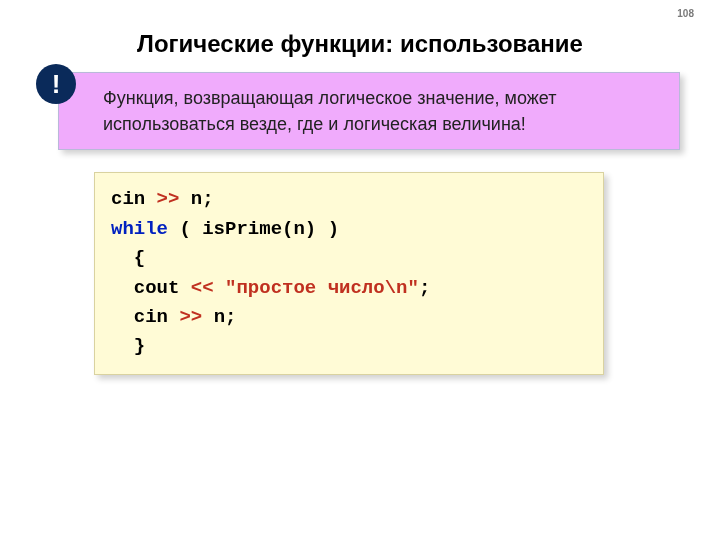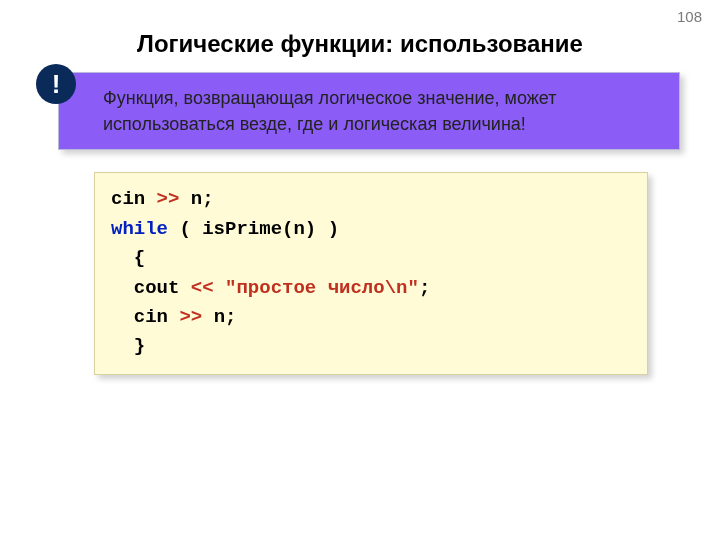--- a/index.html
+++ b/index.html
@@ -9,39 +9,39 @@
     height: 540px;
     background: #fff;
     font-family: Arial, Helvetica, sans-serif;
     color: #000;
     position: relative;
     padding: 16px 24px;
   }
   .pagenum {
     position: absolute;
     top: 8px;
-    right: 18px;
-    font-size: 15px;
-    font-weight: normal;
+    right: 26px;
+    font-size: 10px;
+    font-weight: bold;
     color: #7a7a7a;
   }
   .title {
     font-size: 24px;
     font-weight: bold;
     margin: 14px 0 14px 0;
     text-align: center;
   }
   .callout-wrap {
     position: relative;
     margin-left: 34px;
     margin-right: 16px;
     margin-bottom: 22px;
   }
   .callout {
-    background: #8b5cf6;
+    background: #f0abfc;
     border: 1px solid #b9b9d9;
     box-shadow: 4px 4px 6px rgba(0,0,0,0.18);
     padding: 12px 18px 12px 44px;
     font-size: 18px;
     line-height: 1.45;
     color: #222;
   }
   .bang {
     position: absolute;
     top: -8px;
@@ -52,21 +52,21 @@
     background: #0a2a5a;
     color: #fff;
     font-weight: bold;
     font-size: 26px;
     line-height: 40px;
     text-align: center;
     font-family: Arial, sans-serif;
   }
   .code {
     margin-left: 70px;
-    width: 554px;
+    width: 510px;
     background: #fffbd6;
     border: 1px solid #d9d2a0;
     box-shadow: 4px 4px 6px rgba(0,0,0,0.18);
     padding: 12px 16px;
     font-family: "Courier New", Courier, monospace;
     font-size: 19px;
     font-weight: bold;
     line-height: 1.55;
     white-space: pre;
   }

